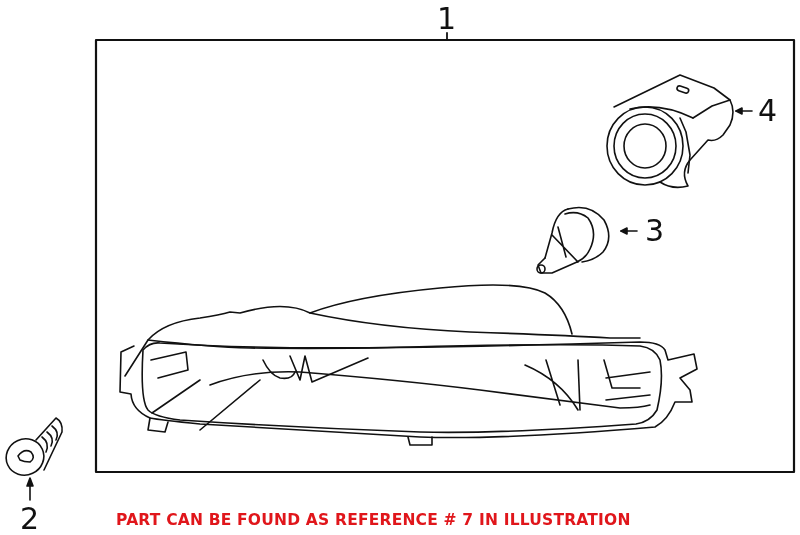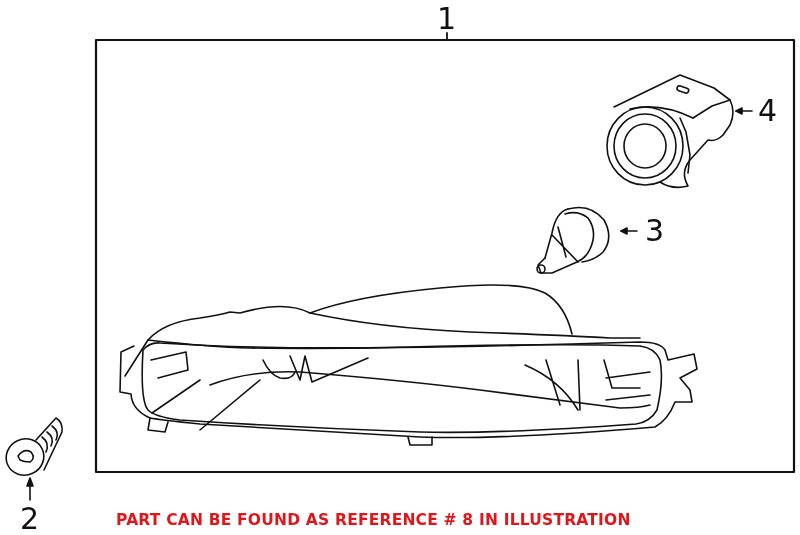--- a/index.html
+++ b/index.html
@@ -64,13 +64,13 @@
       <path d="M30 478 L27 486 L33 486 Z" fill="#111"></path>
     </g>
   </g>
 </svg>
 
 <div class="callout" style="left:437px; top:4px;">1</div>
 <div class="callout" style="left:758px; top:96px;">4</div>
 <div class="callout" style="left:645px; top:216px;">3</div>
 <div class="callout" style="left:20px; top:504px;">2</div>
 
-<div class="note">PART CAN BE FOUND AS REFERENCE # 8 IN ILLUSTRATION</div>
+<div class="note">PART CAN BE FOUND AS REFERENCE # 7 IN ILLUSTRATION</div>
 
 </body></html>

